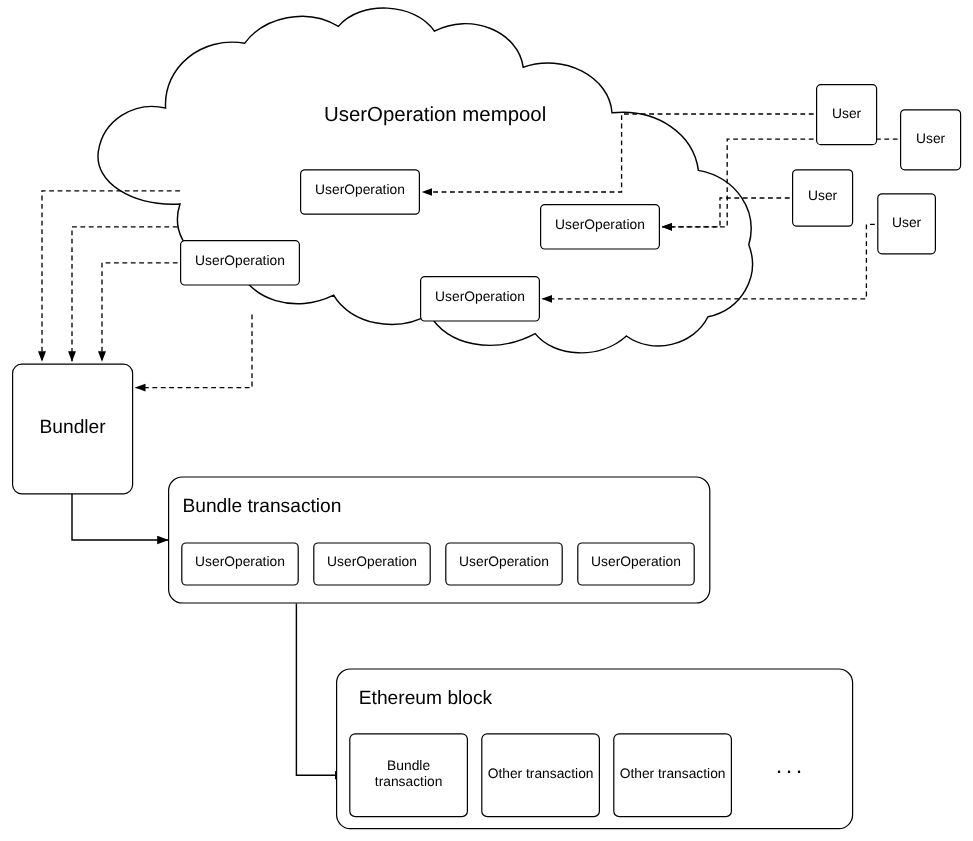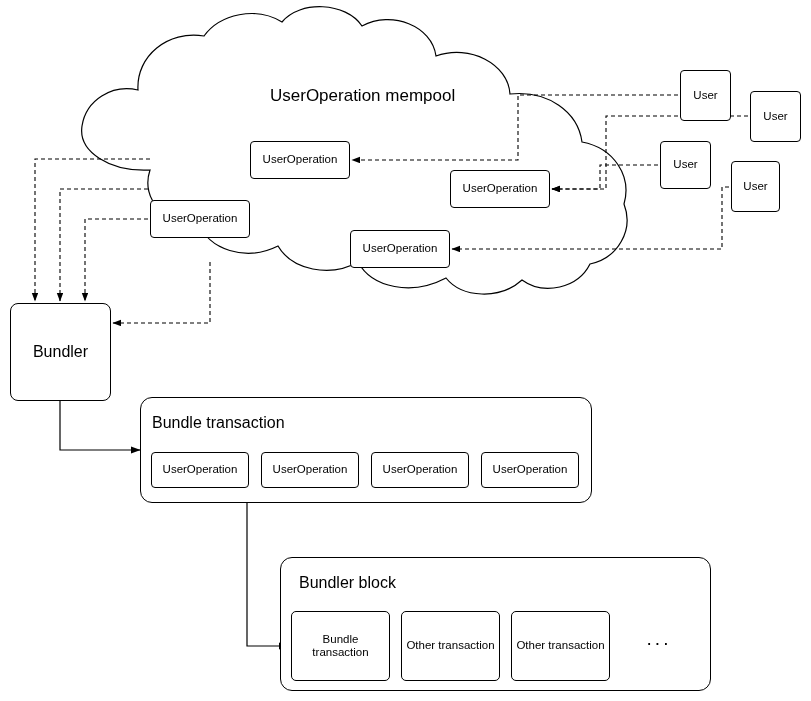--- a/index.html
+++ b/index.html
@@ -148,42 +148,42 @@
   <div class="node user" style="left:750px; top:91px; width:51px; height:51px;">
     <span>User</span>
   </div>
   <div class="node user" style="left:660px; top:141px; width:51px; height:48px;">
     <span>User</span>
   </div>
   <div class="node user" style="left:731px; top:161px; width:49px; height:51px;">
     <span>User</span>
   </div>
 
-  <div class="node bundler" style="left:10px; top:303px; width:101px; height:98px;">
+  <div class="node bundler" style="left:10px; top:303px; width:101px; height:109px;">
     <span>Bundler</span>
   </div>
 
   <div class="container" style="left:140px; top:397px; width:452px; height:106px;"></div>
   <div class="container-title" style="left:152px; top:414px;">Bundle transaction</div>
 
   <div class="node uop" style="left:151px; top:452px; width:98px; height:36px;">
     <span>UserOperation</span>
   </div>
   <div class="node uop" style="left:261px; top:452px; width:98px; height:36px;">
     <span>UserOperation</span>
   </div>
   <div class="node uop" style="left:371px; top:452px; width:98px; height:36px;">
     <span>UserOperation</span>
   </div>
   <div class="node uop" style="left:481px; top:452px; width:98px; height:36px;">
     <span>UserOperation</span>
   </div>
 
   <div class="container" style="left:280px; top:557px; width:431px; height:134px;"></div>
-  <div class="container-title" style="left:299px; top:574px;">Bundler block</div>
+  <div class="container-title" style="left:299px; top:574px;">Ethereum block</div>
 
   <div class="node tx" style="left:291px; top:611px; width:99px; height:70px;">
     <span>Bundle transaction</span>
   </div>
   <div class="node tx" style="left:401px; top:611px; width:99px; height:70px;">
     <span>Other transaction</span>
   </div>
   <div class="node tx" style="left:511px; top:611px; width:99px; height:70px;">
     <span>Other transaction</span>
   </div>

